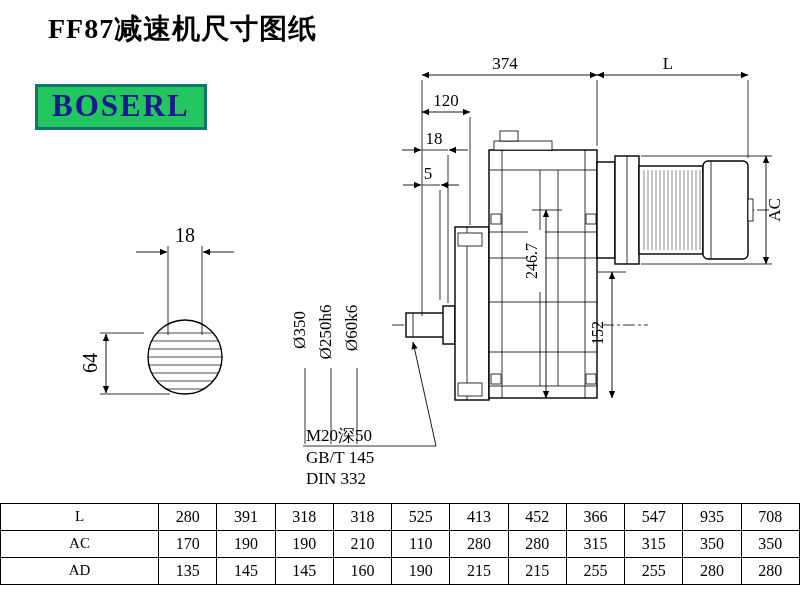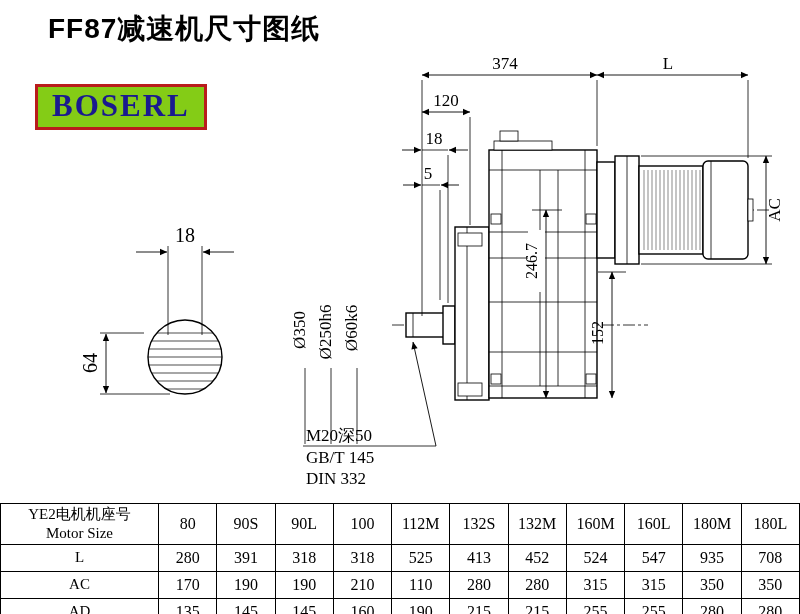--- a/index.html
+++ b/index.html
@@ -1,18 +1,18 @@
 <!DOCTYPE html>
 <html><head>
 <meta charset="utf-8">
 <style>
   html,body{margin:0;padding:0;width:800px;height:614px;overflow:hidden;background:#fff;}
   body{font-family:"Liberation Sans",sans-serif;position:relative;}
-  .page-title{position:absolute;left:48px;top:10px;font-size:28px;font-weight:bold;color:#000;letter-spacing:1px;font-family:Liberation Sans, sans-serif;}
-  .brand-box{position:absolute;left:35px;top:84px;border:3px solid #b91c1c;padding:1px 14px 3px 14px;background:#84cc16;}
+  .page-title{position:absolute;left:48px;top:10px;font-size:28px;font-weight:bold;color:#000;letter-spacing:1px;font-family:Liberation Serif, serif;}
+  .brand-box{position:absolute;left:35px;top:84px;border:3px solid #0f766e;padding:1px 14px 3px 14px;background:#22c55e;}
   .brand-text{font-family:"Liberation Serif",serif;font-weight:bold;font-size:31px;color:#1a1a8f;letter-spacing:2px;}
   .drawing-area{position:absolute;left:0;top:0;width:800px;height:503px;}
   svg text{font-family:"Liberation Serif",serif;fill:#000;}
   .olw{fill:#fff;stroke:#000;stroke-width:1.4;}
   .tl{fill:none;stroke:#000;stroke-width:0.8;}
   .tlw{fill:#fff;stroke:#000;stroke-width:0.8;}
   .dim{fill:none;stroke:#000;stroke-width:0.9;}
   .hl{stroke:#000;stroke-width:0.7;}
   .cl{fill:none;stroke:#000;stroke-width:0.8;stroke-dasharray:12 3 3 3;}
   .fin{stroke:#3a3a3a;stroke-width:0.6;}
@@ -198,47 +198,30 @@
       <col>
       <col>
       <col>
       <col>
       <col>
       <col>
       <col>
       <col>
   </colgroup>
   <tbody>
-      <tr class="hdr">
-    <td class="first">
-      <div>YE2电机机座号</div>
-      <div>Motor Size</div>
-    </td>
-    <td>80</td>
-    <td>90S</td>
-    <td>90L</td>
-    <td>100</td>
-    <td>112M</td>
-    <td>132S</td>
-    <td>132M</td>
-    <td>160M</td>
-    <td>160L</td>
-    <td>180M</td>
-    <td>180L</td>
-  </tr>
   <tr>
     <td class="first">L</td>
     <td>280</td>
     <td>391</td>
     <td>318</td>
     <td>318</td>
     <td>525</td>
     <td>413</td>
     <td>452</td>
-    <td>524</td>
+    <td>366</td>
     <td>547</td>
     <td>935</td>
     <td>708</td>
   </tr>
   <tr>
     <td class="first">AC</td>
     <td>170</td>
     <td>190</td>
     <td>190</td>
     <td>210</td>

